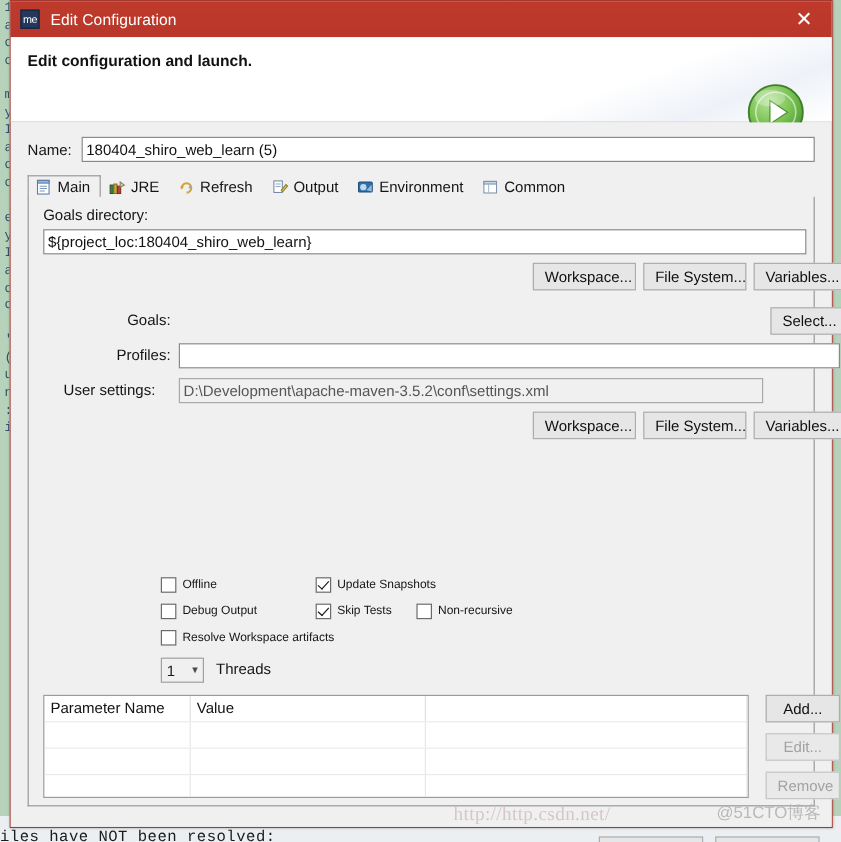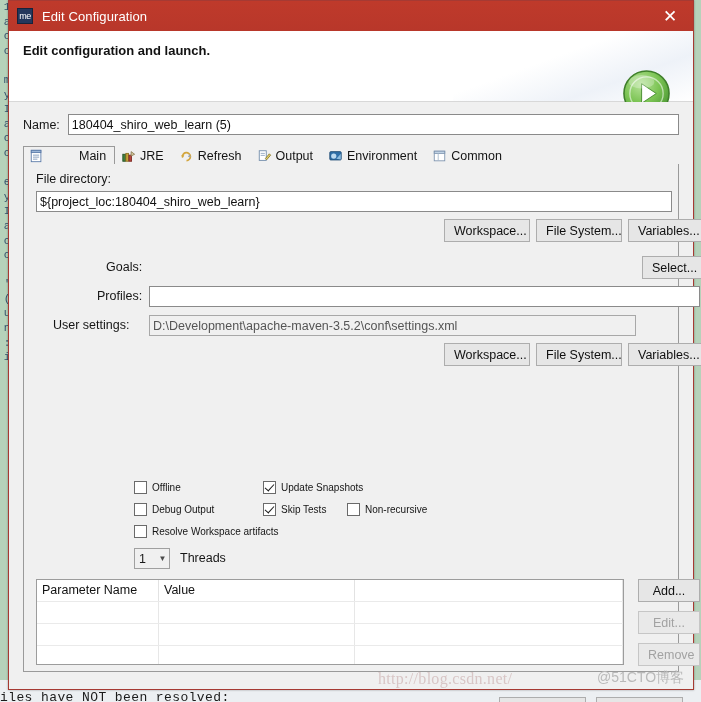--- a/index.html
+++ b/index.html
@@ -197,21 +197,20 @@
     position: relative;
     cursor: default;
     white-space: nowrap;
   }
   .tab.active {
     background: #f0f0f0;
     border: 1px solid #9a9a9a;
     border-bottom: 1px solid #f0f0f0;
     margin-bottom: -1px;
     font-weight: normal;
-    gap: 31px;
   }
   .tab .ticon {
     width: 15px; height: 14px;
     margin-right: 4px;
     flex: none;
     display: inline-block;
   }
 
   
   #panel {
@@ -495,21 +494,21 @@
           <rect x="2" y="2.5" width="12" height="11" fill="#ffffff" stroke="#7d93ae"></rect>
           <rect x="2" y="2.5" width="12" height="2.5" fill="#c5d6e8" stroke="#7d93ae"></rect>
           <line x1="6.5" y1="5" x2="6.5" y2="13.5" stroke="#a6b8cc"></line>
         </svg>
         <span>Common</span>
       </div>
     </div>
 
     <div id="panel">
 
-      <div style="position:absolute;left:12px;top:8px;" class="field-label">File directory:</div>
+      <div style="position:absolute;left:12px;top:8px;" class="field-label">Goals directory:</div>
       <input class="txtbox" type="text" style="position: absolute; left: 12px; top: 27px; width: 636px;" value="${project_loc:180404_shiro_web_learn}">
 
       <button class="btn" style="position:absolute;left:420px;top:55px;width:86px;">Workspace...</button>
       <button class="btn" style="position:absolute;left:512px;top:55px;width:86px;">File System...</button>
       <button class="btn" style="position:absolute;left:604px;top:55px;width:74px;">Variables...</button>
 
       <div class="field-label" style="position:absolute;left:82px;top:96px;">Goals:</div>
       <button class="btn" style="position:absolute;left:618px;top:92px;width:58px;">Select...</button>
 
       <div class="field-label" style="position:absolute;left:73px;top:125px;">Profiles:</div>
@@ -582,14 +581,14 @@
       <button class="btn disabled" style="position:absolute;left:614px;top:447px;width:62px;">Edit...</button>
       <button class="btn disabled" style="position:absolute;left:614px;top:479px;width:62px;">Remove</button>
     </div>
 
     <button class="btn" style="position:absolute;left:490px;top:595px;width:87px;height:25px;">Revert</button>
     <button class="btn" style="position:absolute;left:587px;top:595px;width:87px;height:25px;">Apply</button>
 
   </div>
 </div>
 
-<div id="watermark">http://blog.csdn.net/</div>
+<div id="watermark">http://http.csdn.net/</div>
 <div id="watermark2">@51CTO博客</div>
 
 </body></html>

